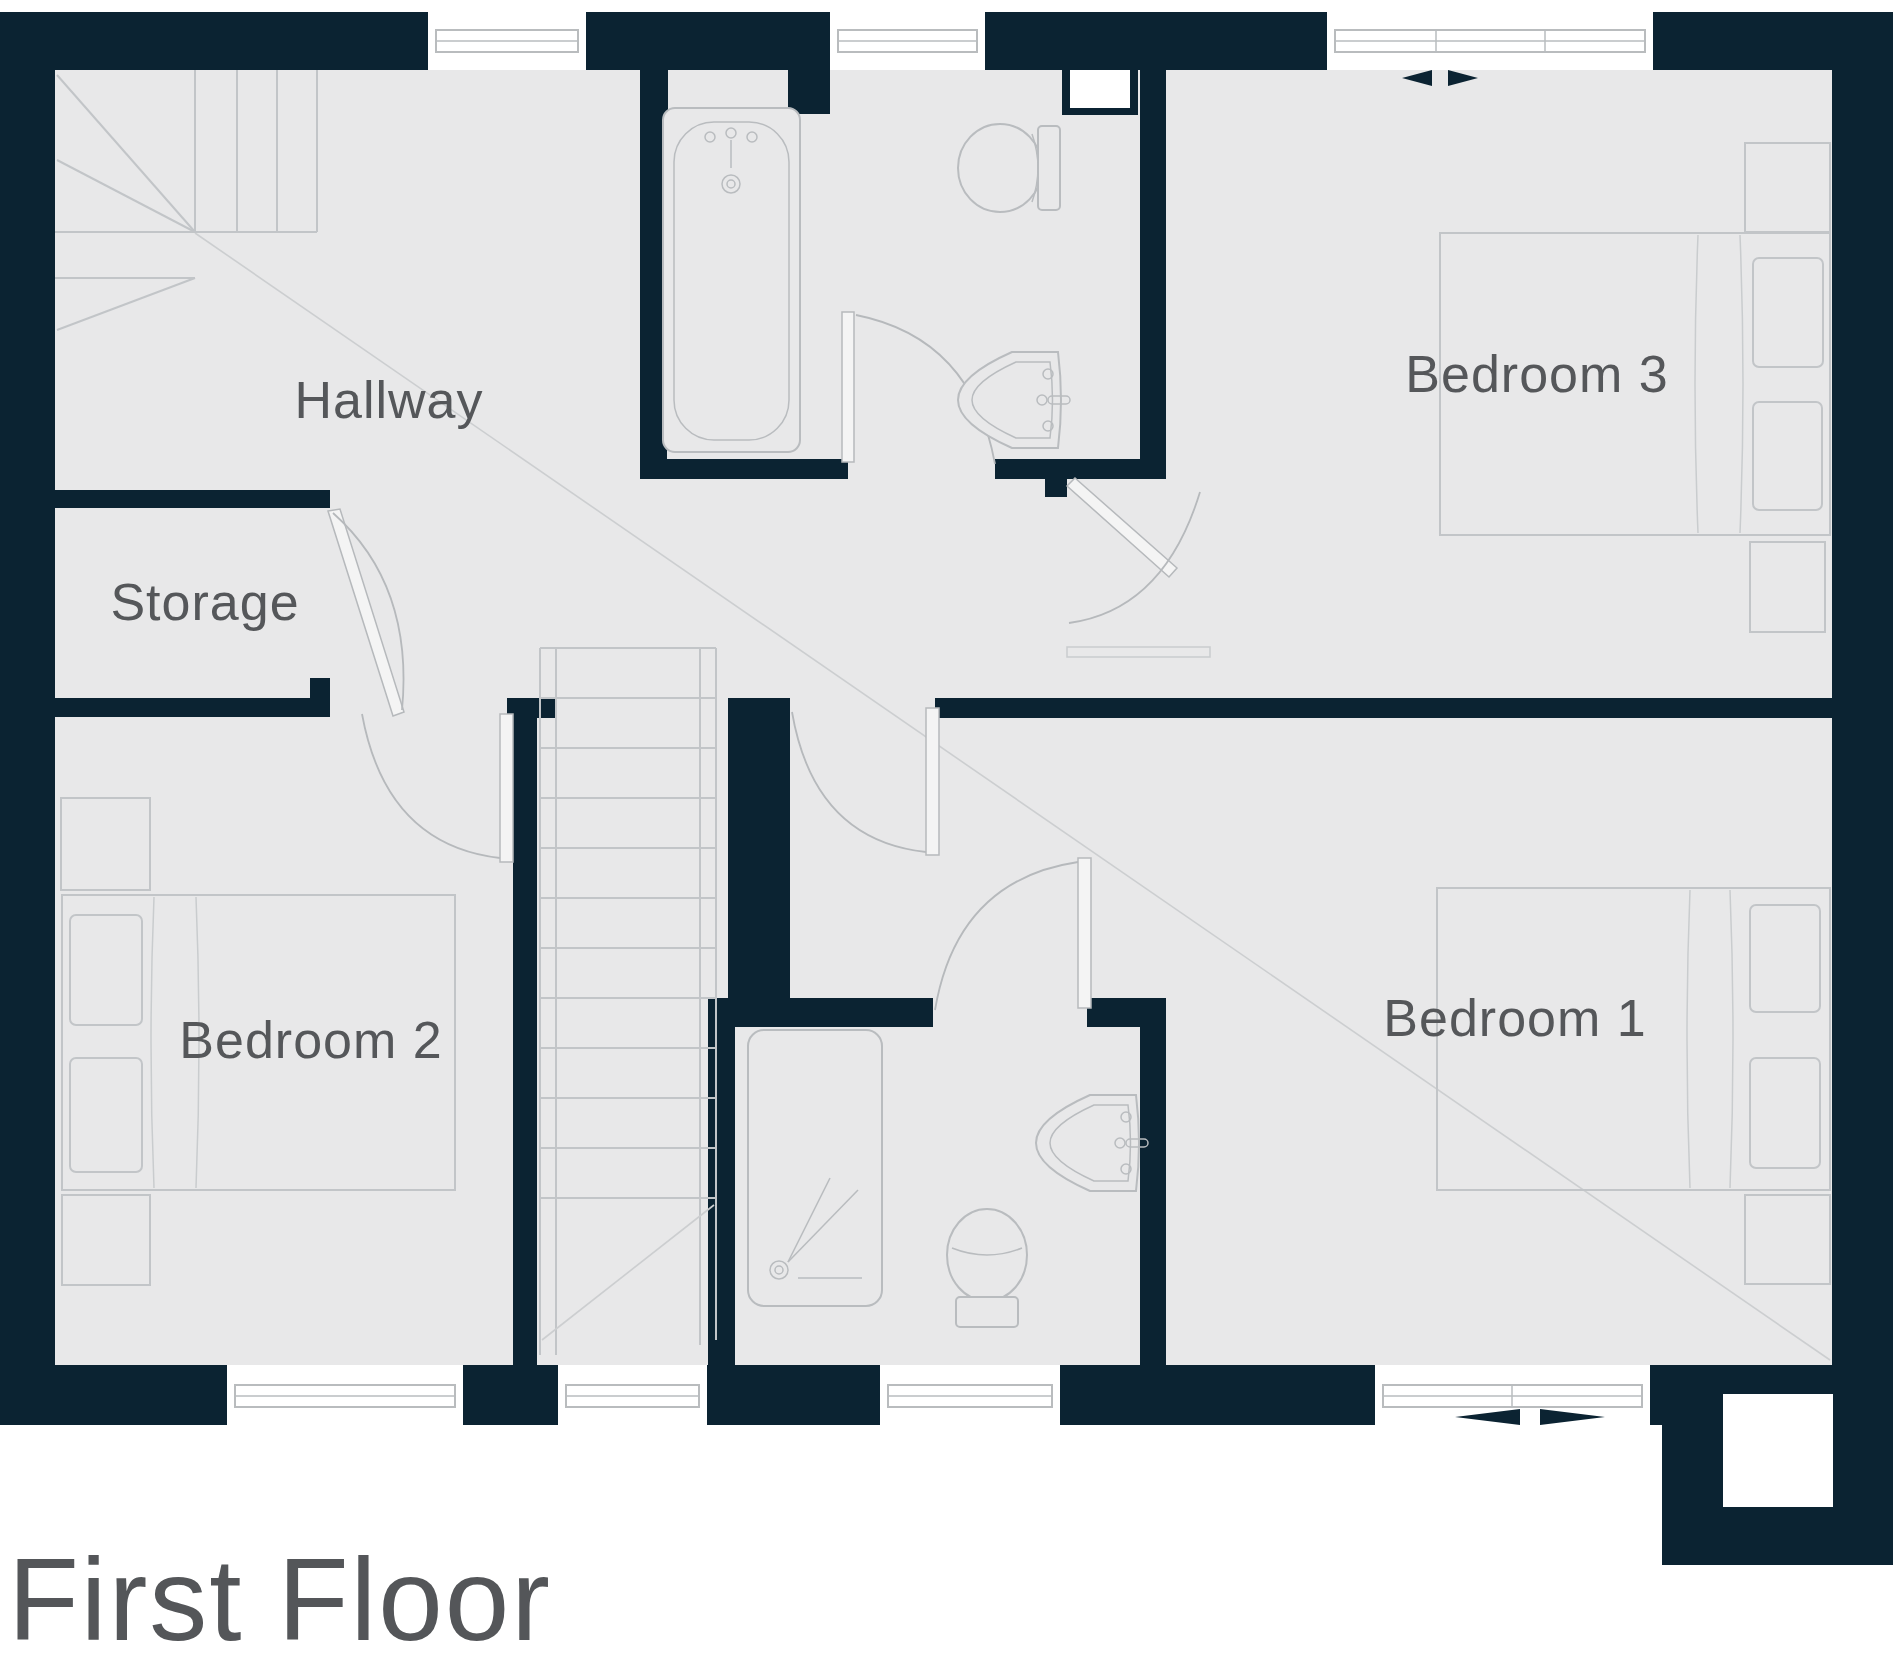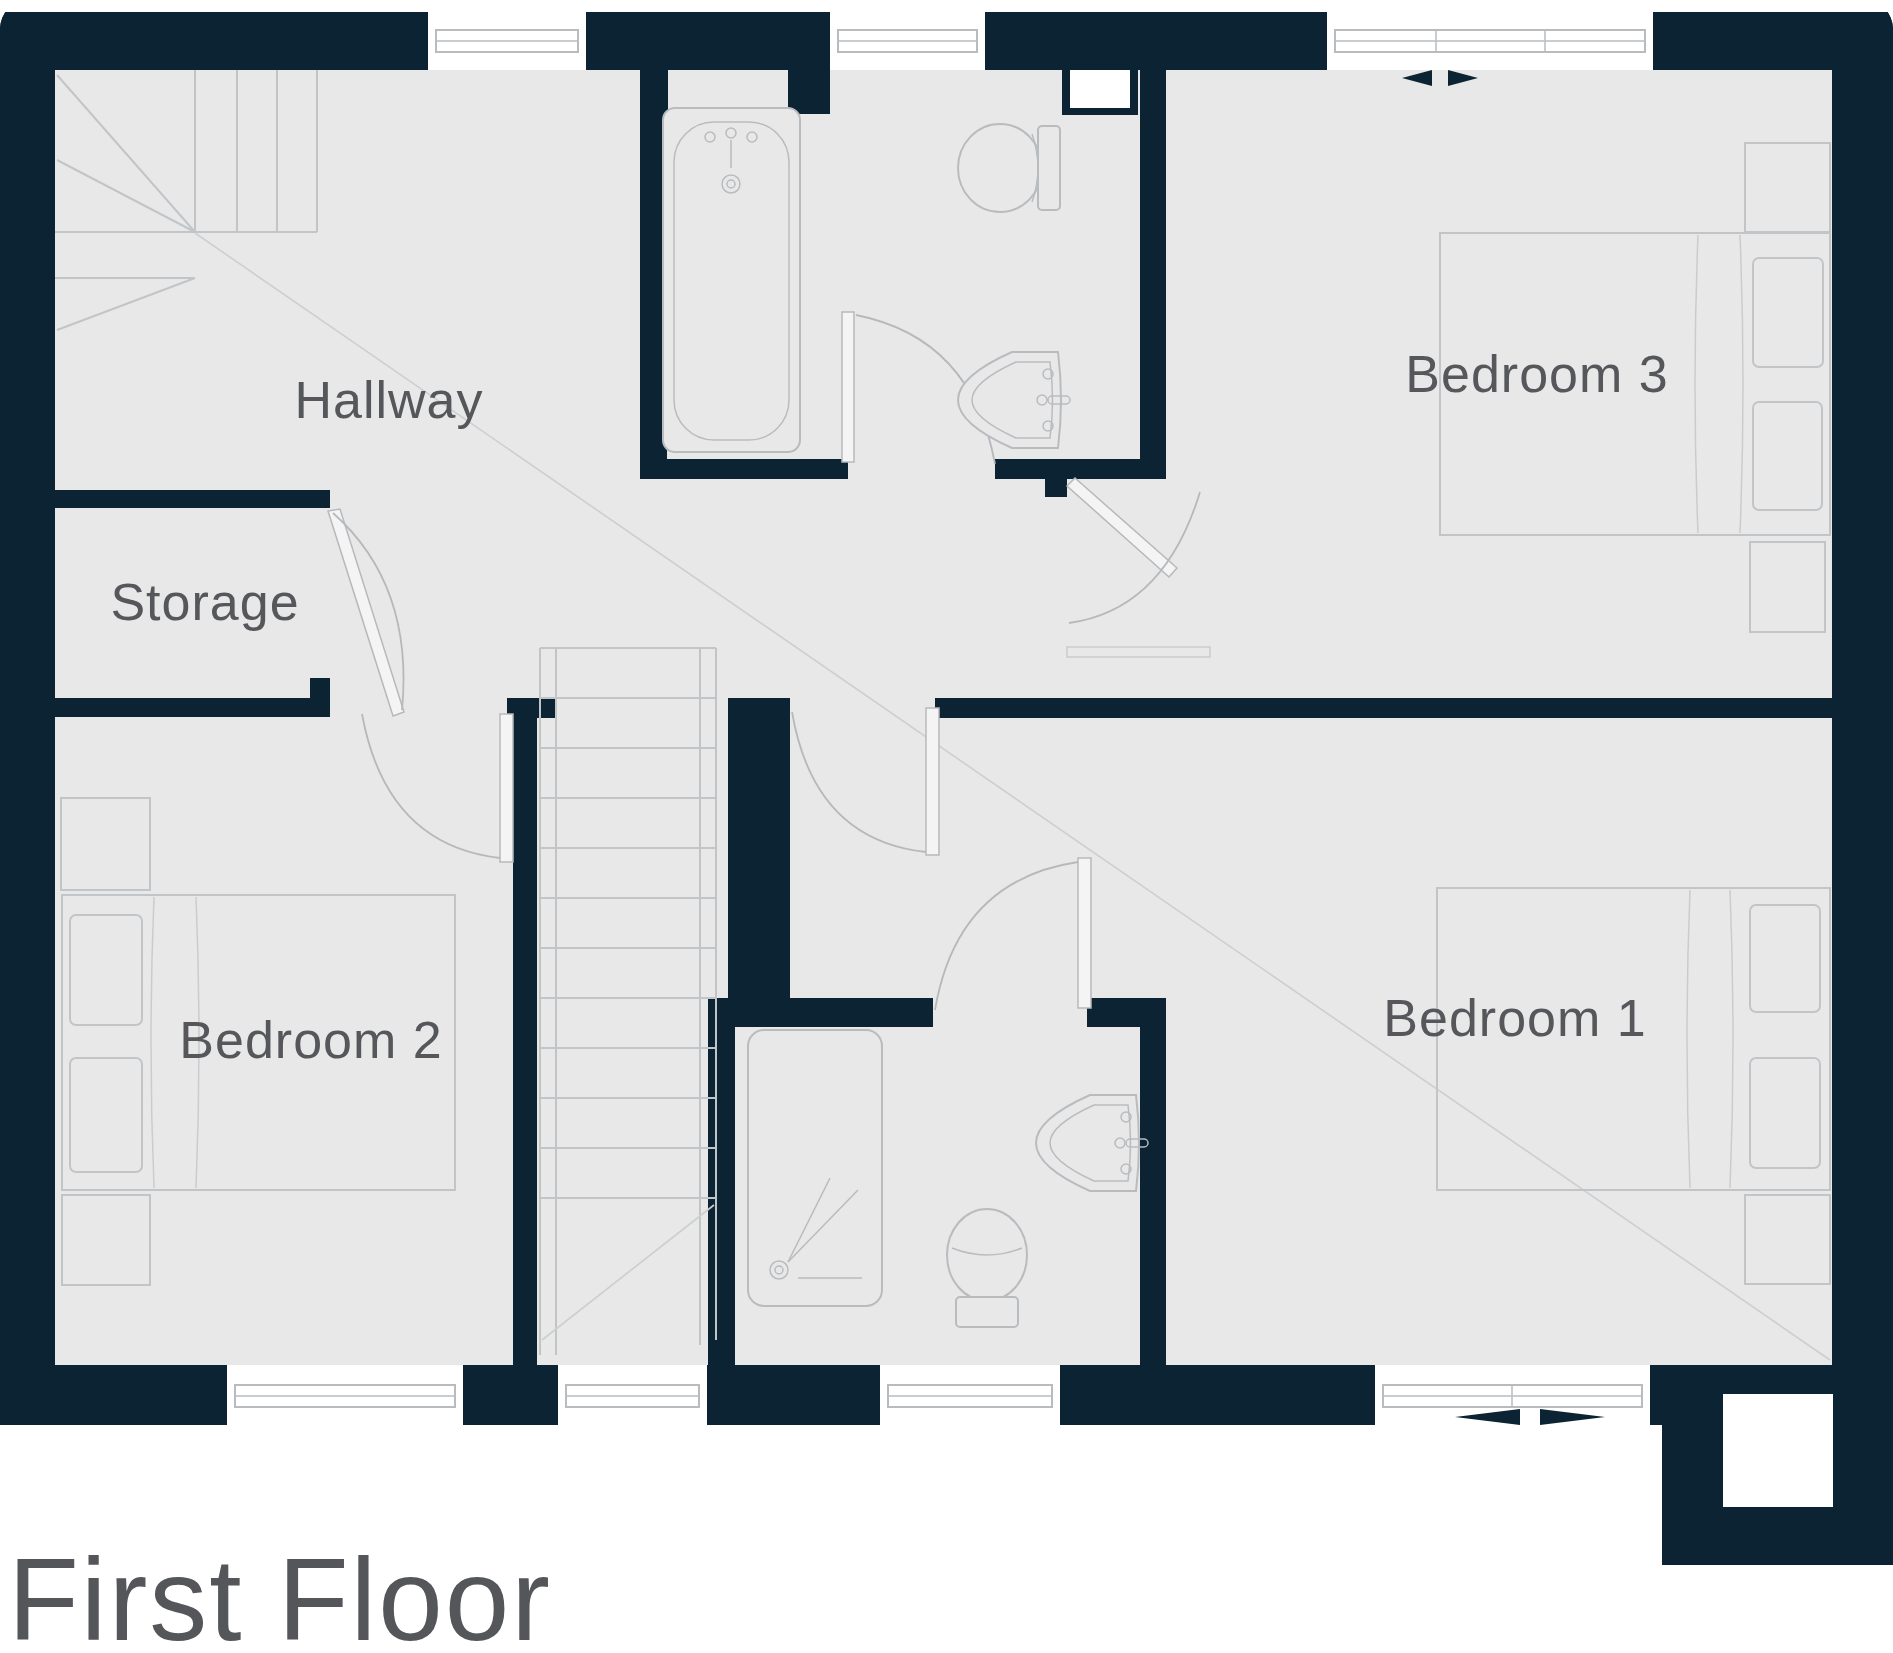--- a/index.html
+++ b/index.html
@@ -1,17 +1,17 @@
 <!DOCTYPE html>
 <html><head>
 <meta charset="utf-8">
 <style>
   html,body{margin:0;padding:0;background:#ffffff;}
   .stage{position:relative;width:1893px;height:1653px;background:#ffffff;overflow:hidden;
-         font-family:"Liberation Sans", sans-serif;border-radius:29px;}
+         font-family:"Liberation Sans", sans-serif;}
   svg{display:block}
   .room-label{font-family:"Liberation Sans", sans-serif;font-size:52px;letter-spacing:1px;fill:#55575a;}
   .title-label{font-family:"Liberation Sans", sans-serif;font-size:116px;letter-spacing:2px;fill:#545659;}
   .wall{fill:#0b2332;}
   .floor{fill:#e8e8e9;}
   .furn{fill:none;stroke:#c2c5c8;stroke-width:2;}
   .furnthin{fill:none;stroke:#c9ccce;stroke-width:1.5;}
   .fix{fill:#e8e8e9;stroke:#b9bcbf;stroke-width:2;}
   .fixline{fill:none;stroke:#b9bcbf;stroke-width:1.5;}
   .doorarc{fill:none;stroke:#b6b9bc;stroke-width:1.8;}

